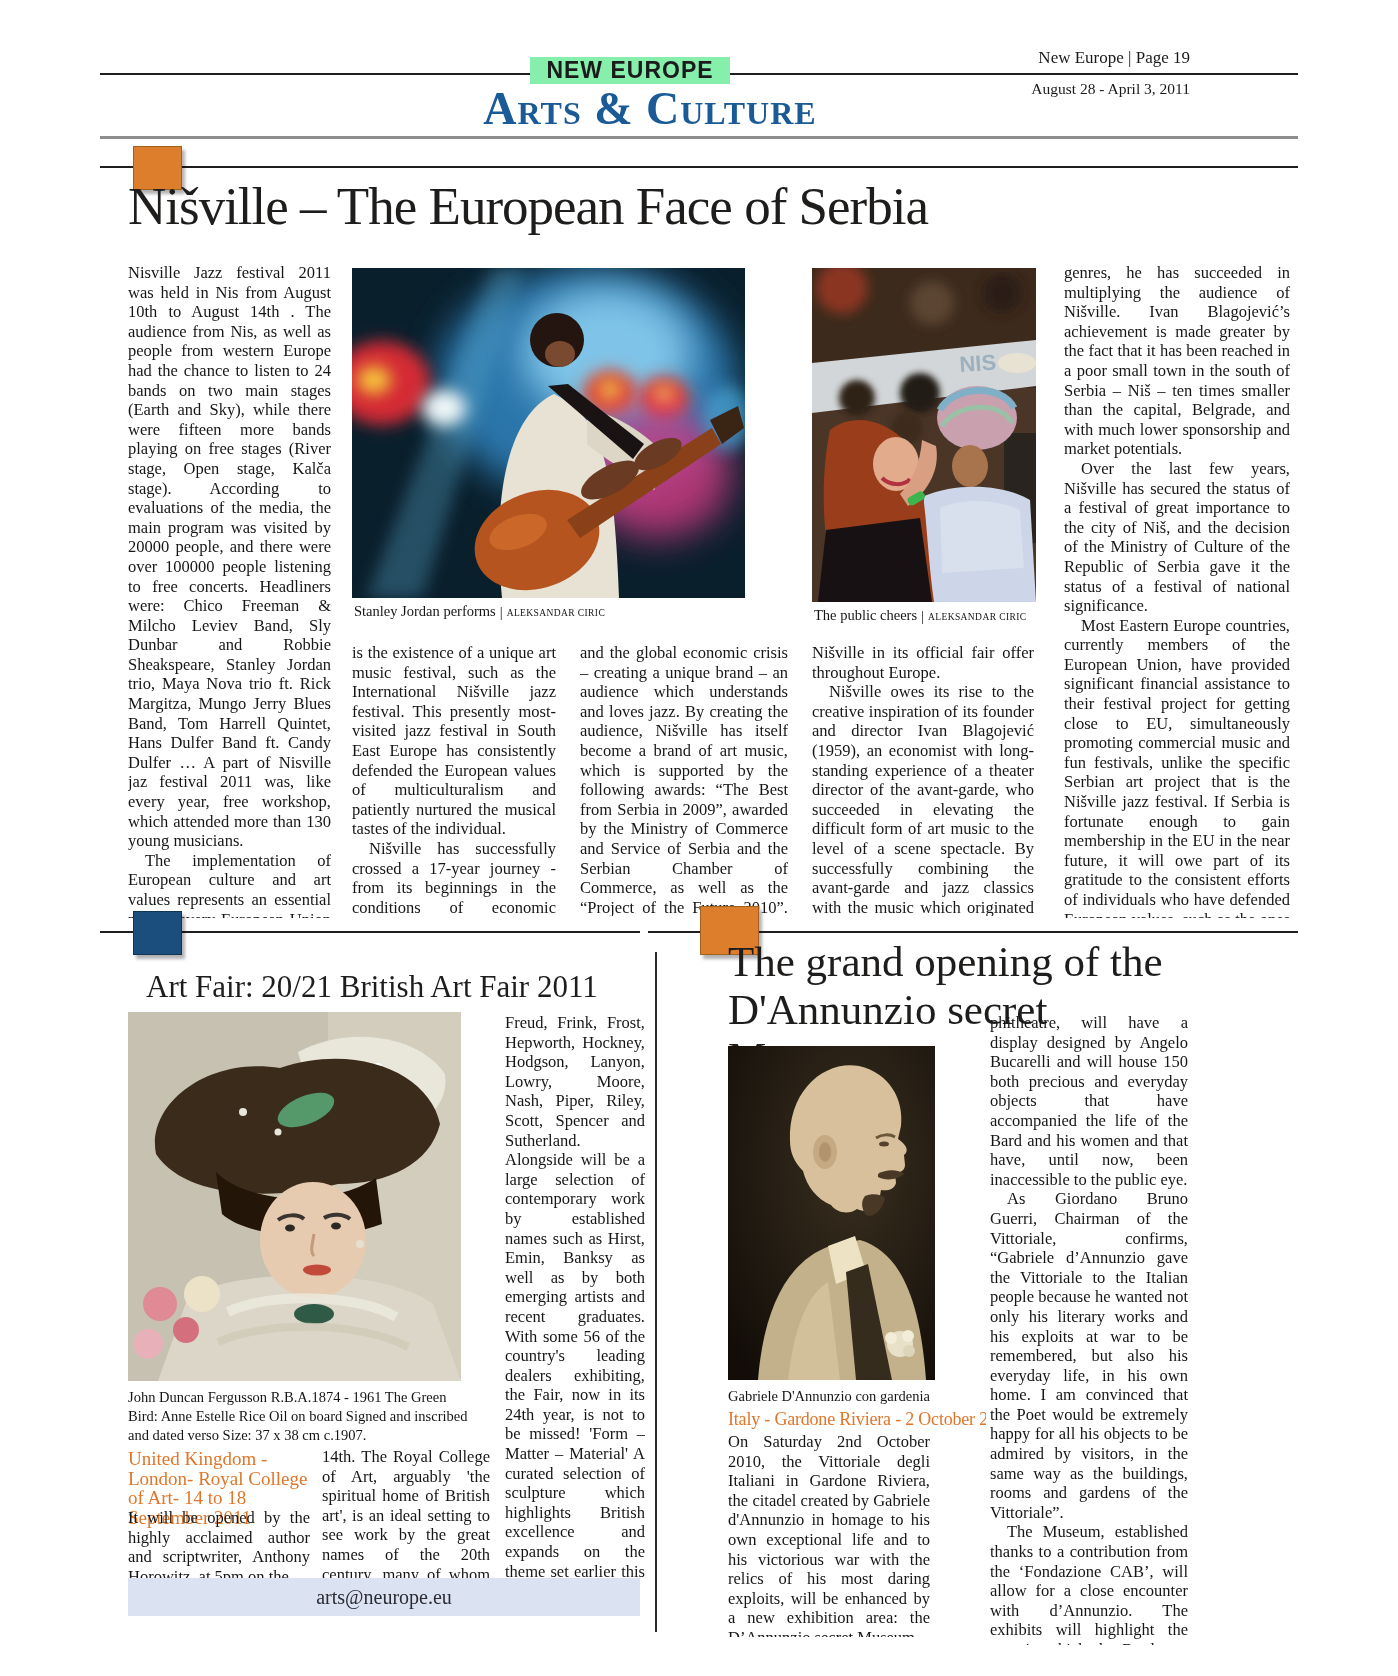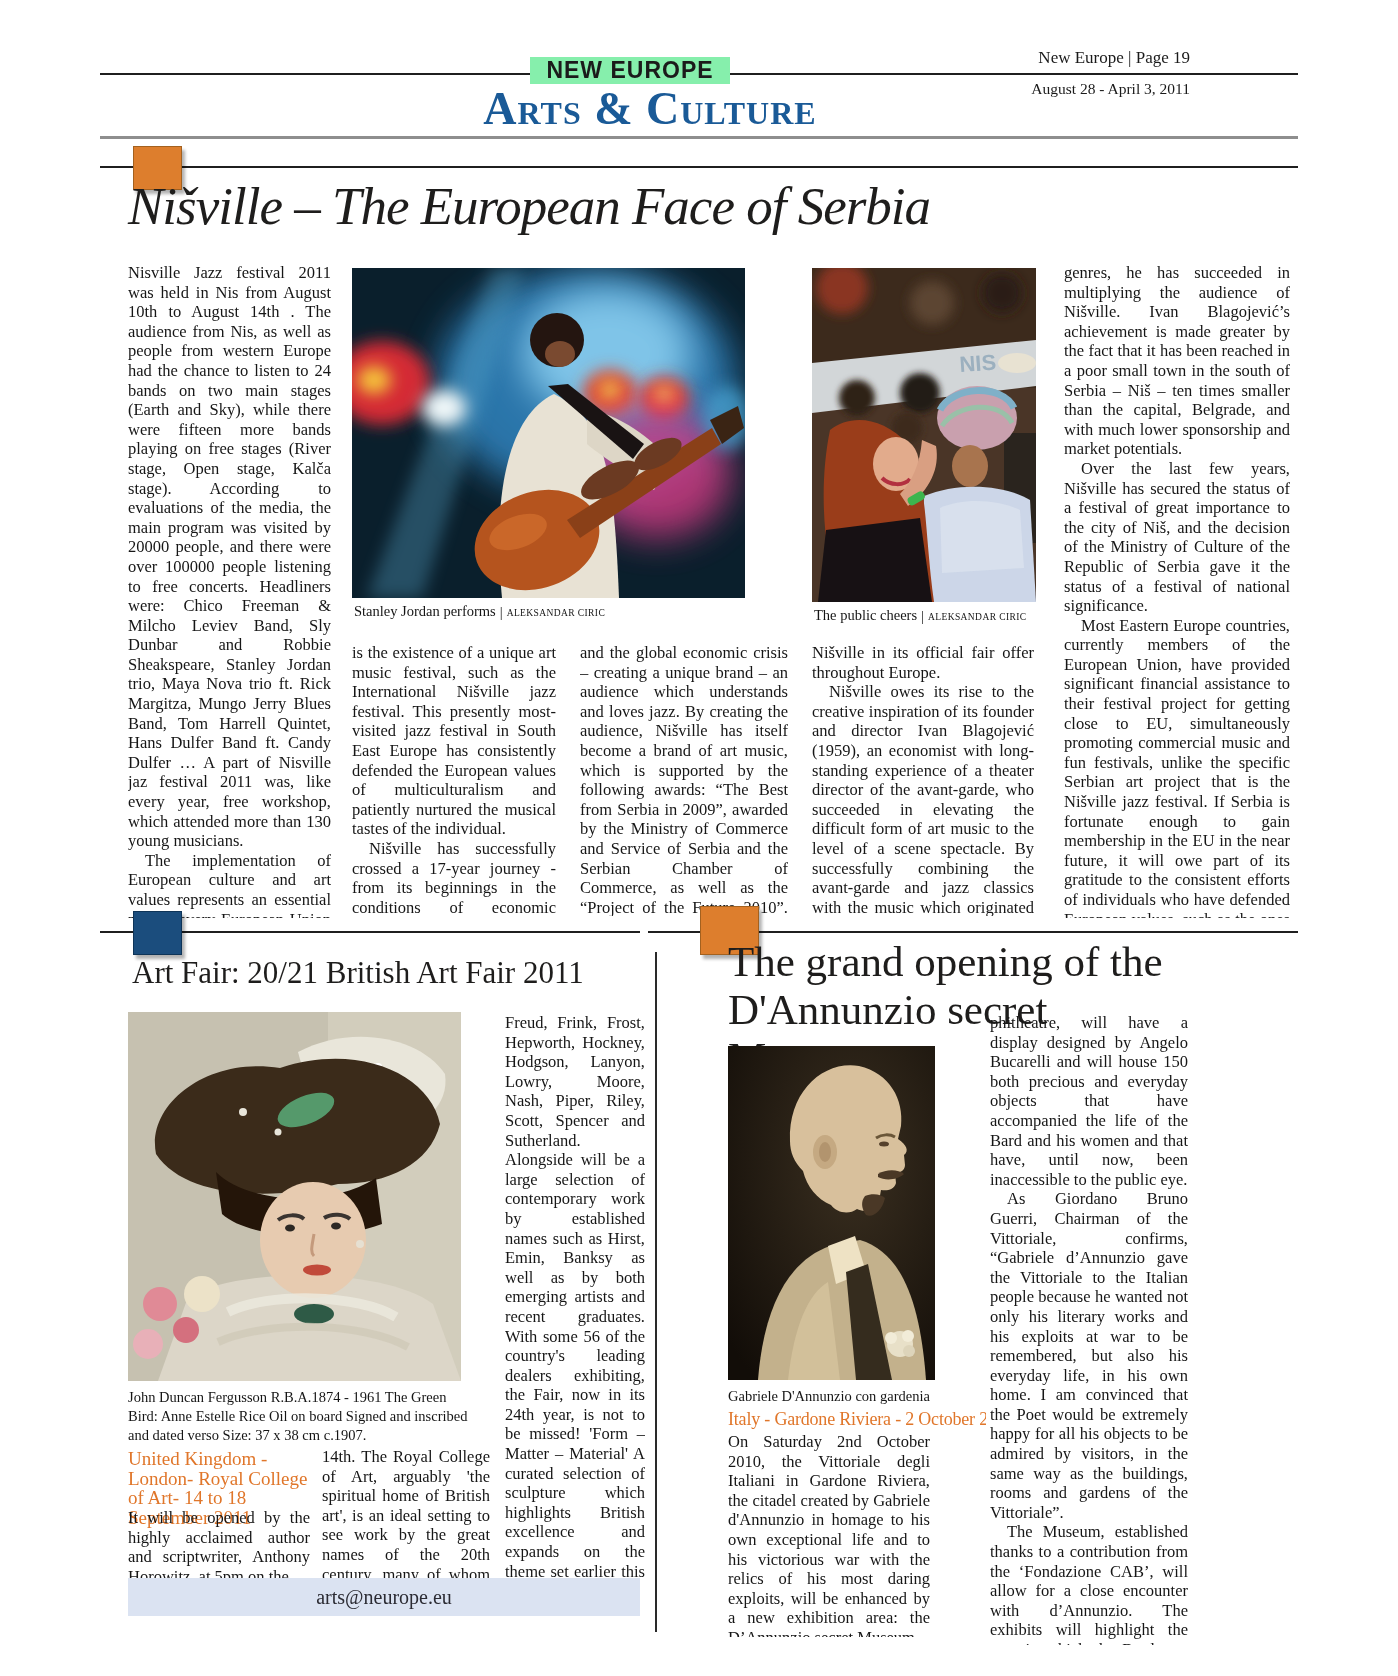--- a/index.html
+++ b/index.html
@@ -12,21 +12,21 @@
   .masthead{position:absolute;left:530px;top:57px;width:200px;text-align:center;background:#86efac;
             font-family:"Liberation Sans",sans-serif;font-weight:bold;font-size:23px;letter-spacing:1px;color:#1b1b1b;}
   .pageref{position:absolute;left:900px;top:48px;width:290px;text-align:right;font-size:17px;}
   .issuedate{position:absolute;left:900px;top:80px;width:290px;text-align:right;font-size:15.5px;}
   .section-title{position:absolute;left:380px;top:82px;width:540px;text-align:center;
                  font-variant:small-caps;font-size:46px;letter-spacing:1px;color:#1a5a97;font-weight:bold;}
   .marker{position:absolute;box-shadow:3px 4px 3px rgba(0,0,0,0.3);}
   .marker.orange{background:#dd7e2d;border:1px solid #a3611f;}
   .marker.blue{background:#1b4d7d;border:1px solid #0e3458;}
   .headline1{position:absolute;left:128px;top:176px;width:1160px;font-size:53px;line-height:60px;
-             letter-spacing:-1px;color:#1e1d1c;font-style:italic;}
+             letter-spacing:-1px;color:#1e1d1c;}
   .headline2{position:absolute;left:128px;top:951px;width:525px;font-size:31px;color:#1e1d1c;}
   .headline3{position:absolute;left:728px;top:938px;width:470px;font-size:43px;line-height:48px;color:#1e1d1c;}
   .body-col{position:absolute;font-size:16.5px;line-height:19.6px;text-align:justify;color:#161616;overflow:hidden;}
   .body-col p{margin:0;}
   .body-col p.ind{text-indent:17px;}
   .photo{position:absolute;overflow:hidden;background:#222;}
   .photo svg{display:block;}
   .painting{background:#c6c1b0;}
   .cap{position:absolute;font-size:14.5px;line-height:19px;color:#151515;}
   .credit{font-size:9.5px;letter-spacing:.4px;}
@@ -157,21 +157,21 @@
     <p class="ind">Nišville owes its rise to the creative inspiration of its founder and director Ivan Blagojević (1959), an economist with long-standing experience of a theater director of the avant-garde, who succeeded in elevating the difficult form of art music to the level of a scene spectacle. By successfully combining the avant-garde and jazz classics with the music which originated through the fusion of jazz and other music</p>
   </div>
   <div class="body-col" style="left:1064px;top:263px;width:226px;height:655px;">
     <p>genres, he has succeeded in multiplying the audience of Nišville. Ivan Blagojević’s achievement is made greater by the fact that it has been reached in a poor small town in the south of Serbia – Niš – ten times smaller than the capital, Belgrade, and with much lower sponsorship and market potentials.</p>
     <p class="ind">Over the last few years, Nišville has secured the status of a festival of great importance to the city of Niš, and the decision of the Ministry of Culture of the Republic of Serbia gave it the status of a festival of national significance.</p>
     <p class="ind">Most Eastern Europe countries, currently members of the European Union, have provided significant financial assistance to their festival project for getting close to EU, simultaneously promoting commercial music and fun festivals, unlike the specific Serbian art project that is the Nišville jazz festival. If Serbia is fortunate enough to gain membership in the EU in the near future, it will owe part of its gratitude to the consistent efforts of individuals who have defended European values, such as the ones that Ivan Blagojević has instilled in its status.</p>
   </div>
 
   <div class="hline" style="left:100px;top:931px;width:540px;"></div>
   <div class="marker blue abs" style="left:133px;top:911px;width:47px;height:42px;"></div>
-  <h2 class="headline2" style="margin:4px;font-weight:normal;">Art Fair: 20/21 British Art Fair 2011</h2>
+  <h2 class="headline2" style="margin:18px;font-weight:normal;">Art Fair: 20/21 British Art Fair 2011</h2>
 
   <div class="photo painting" style="left:128px;top:1012px;width:333px;height:369px;">
     <svg width="333" height="369" viewBox="0 0 333 369" xmlns="http://www.w3.org/2000/svg">
       <rect width="333" height="369" fill="#c6c1b0"></rect>
       <rect x="200" width="133" height="369" fill="#d2cdbc"></rect>
       <path d="M60,285 C110,255 255,255 305,292 L333,369 L30,369 Z" fill="#dcd6c8"></path>
       <path d="M170,40 C222,12 292,24 317,62 C322,96 290,122 250,116 C210,110 180,82 170,40 Z" fill="#e9e6da"></path>
       <circle cx="250" cy="55" r="4" fill="#fff"></circle>
         <circle cx="285" cy="80" r="4" fill="#fdfdf8"></circle>
       <path d="M28,142 C18,92 80,44 152,56 C230,30 302,62 312,112 C302,152 260,172 210,172 C150,188 58,188 28,142 Z" fill="#3b2b1a"></path>

